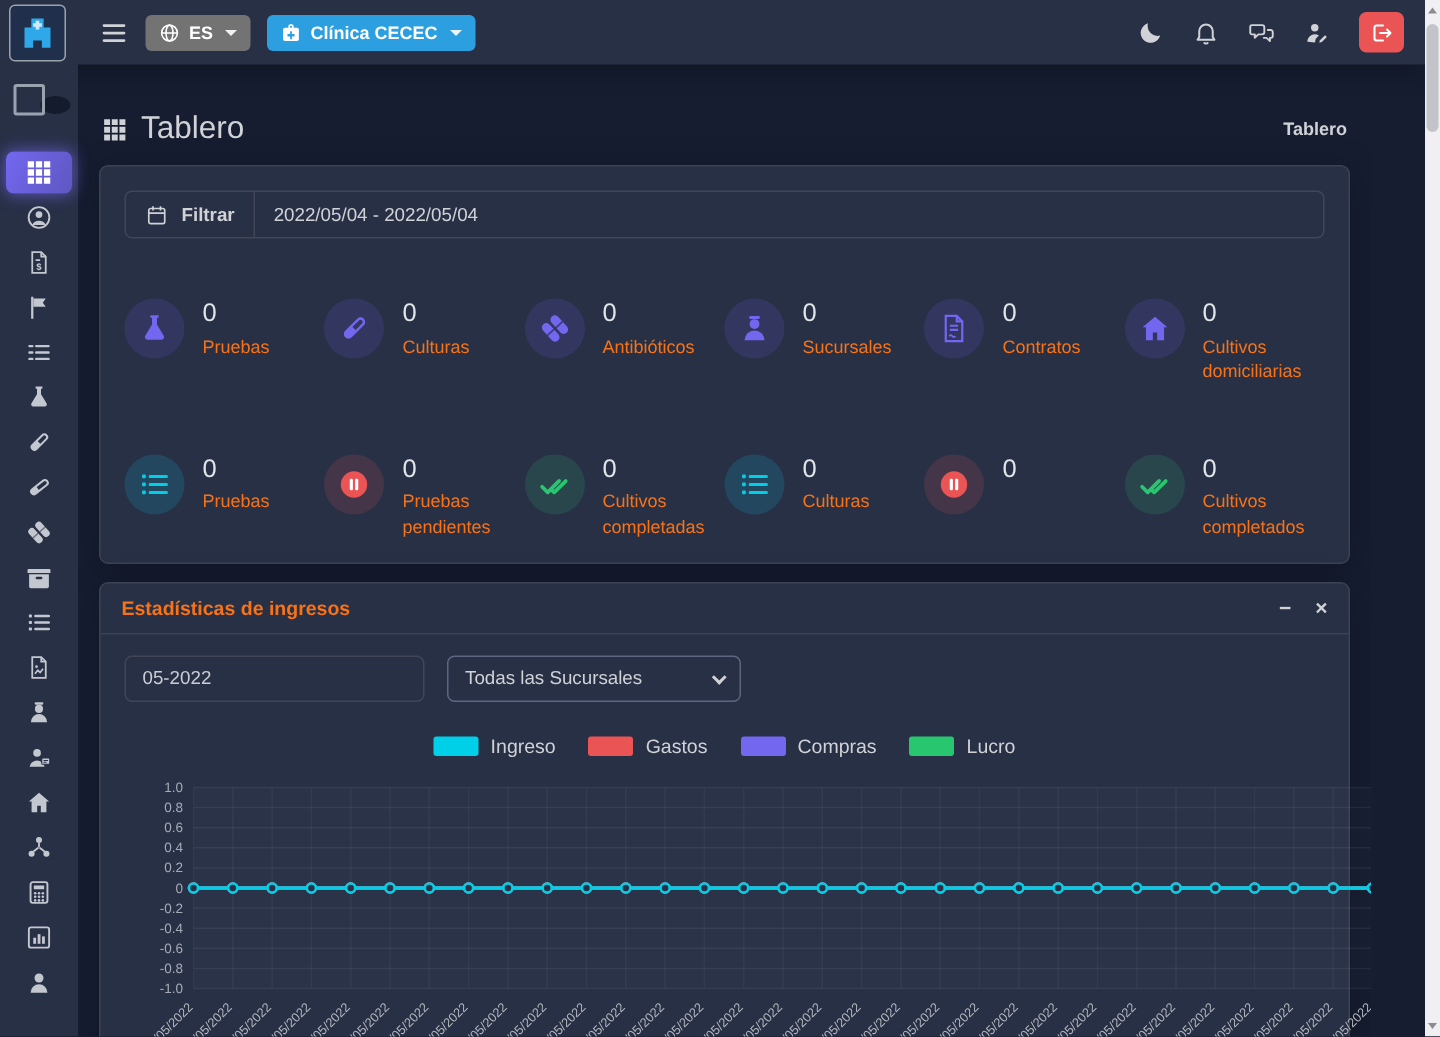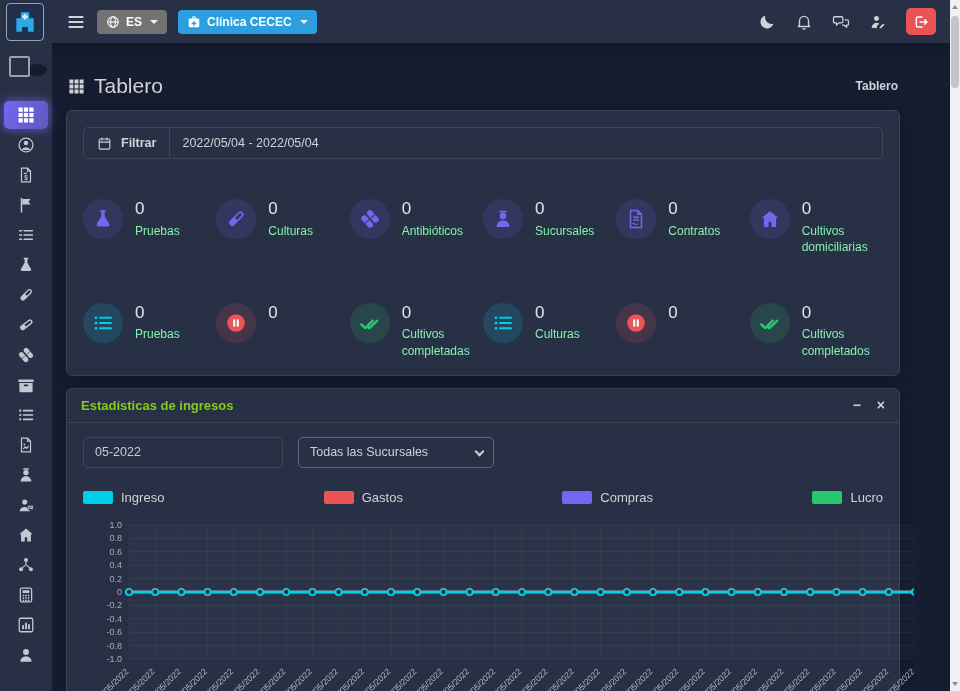--- a/index.html
+++ b/index.html
@@ -62,40 +62,40 @@
   .fg-input{ flex:1; background:transparent; border:none; color:#d0d2d6; font-size:12.5px;
              padding:0 12px; outline:none; font-family:inherit; }
 
   .stats-row{ display:grid; grid-template-columns:repeat(6,1fr); margin-top:40px; }
   .stats-row.second{ margin-top:48px; }
   .stat{ display:flex; gap:12px; align-items:flex-start; }
   .stat-circle{ width:40px; height:40px; border-radius:50%; flex:0 0 40px;
                 display:flex; align-items:center; justify-content:center; }
   .stat-circle svg{ width:22px; height:22px; }
   .stat-value{ font-size:17px; color:#e2e5ea; line-height:1.15; }
-  .stat-label{ font-size:12px; color:#86efac; margin-top:4px; line-height:1.35; max-width:94px; }
+  .stat-label{ font-size:12px; color:#f97316; margin-top:4px; line-height:1.35; max-width:94px; }
 
   .card2-head{ display:flex; align-items:center; justify-content:space-between;
                padding:9px 14px; border-bottom:1px solid #3b4253; }
-  .card2-title{ color:#84cc16; font-size:13px; font-weight:700; }
+  .card2-title{ color:#f97316; font-size:13px; font-weight:700; }
   .card2-tools{ display:flex; gap:16px; }
   .tool{ color:#d0d2d6; font-size:14px; font-weight:700; cursor:pointer; line-height:1; }
   .card2-body{ padding:14px 16px 0 16px; }
   .controls{ display:flex; gap:15px; }
   .month-input{ width:200px; height:31px; border:1px solid #404656; border-radius:5px;
                 background:transparent; color:#c9ccd3; padding:0 11px; font-size:12.5px;
                 outline:none; font-family:inherit; }
   .select-wrap{ position:relative; }
   .branch-select{ appearance:none; -webkit-appearance:none; width:196px; height:31px; background:#283046;
                   border:1px solid #5d6780; border-radius:5px; color:#d0d2d6; font-size:12.5px;
                   padding:0 26px 0 11px; outline:none; font-family:inherit; cursor:pointer; }
   .select-chev{ position:absolute; right:11px; top:11px; width:7px; height:7px;
                 border-right:2px solid #d0d2d6; border-bottom:2px solid #d0d2d6;
                 transform:rotate(45deg); pointer-events:none; }
-  .legend{ display:flex; justify-content:space-between; align-items:center; gap:22px; margin-top:22px; }
+  .legend{ display:flex; justify-content:center; align-items:center; gap:22px; margin-top:22px; }
   .legend-item{ display:flex; align-items:center; gap:8px; font-size:13px; color:#d0d2d6; }
   .legend-swatch{ width:30px; height:13px; border-radius:2px; }
   .chart-wrap{ margin-top:8px; }
 
   
   .scrollbar{ position:absolute; top:0; right:0; width:10px; bottom:0; background:#f0f0f3; z-index:20; }
   .sb-arrow{ position:absolute; left:0; width:10px; height:14px; display:flex; align-items:center; justify-content:center; cursor:pointer; }
   .sb-arrow.up{ top:0; } .sb-arrow.down{ bottom:0; }
   .tri-up{ width:0; height:0; border-left:3px solid transparent; border-right:3px solid transparent; border-bottom:4px solid #8b8b90; }
   .tri-down{ width:0; height:0; border-left:3px solid transparent; border-right:3px solid transparent; border-top:4px solid #8b8b90; }
@@ -497,20 +497,21 @@
         <div class="stat">
           <span class="stat-circle" style="background: rgba(234, 84, 85, 0.15); color: rgb(234, 84, 85);">
             <svg viewBox="0 0 24 24" width="100%" height="100%">
               <circle cx="12" cy="12" r="9.6" fill="currentColor"></circle>
               <rect x="8.9" y="7.9" width="2.3" height="8.2" rx=".9" fill="#fff"></rect>
               <rect x="12.8" y="7.9" width="2.3" height="8.2" rx=".9" fill="#fff"></rect>
             </svg>
           </span>
           <div>
             <div class="stat-value">0</div>
+            <div class="stat-label">Pruebas pendientes</div>
           </div>
         </div>
         <div class="stat">
           <span class="stat-circle" style="background: rgba(40, 199, 111, 0.15); color: rgb(40, 199, 111);">
             <svg viewBox="0 0 24 24" width="100%" height="100%" fill="none" stroke="currentColor" stroke-width="2.7" stroke-linecap="round" stroke-linejoin="round">
               <path d="M2.6 13.6l4.1 4.1L15 9.4"></path>
               <path d="M10 16.4l1.4 1.3L19.8 9.5"></path>
             </svg>
           </span>
           <div>

